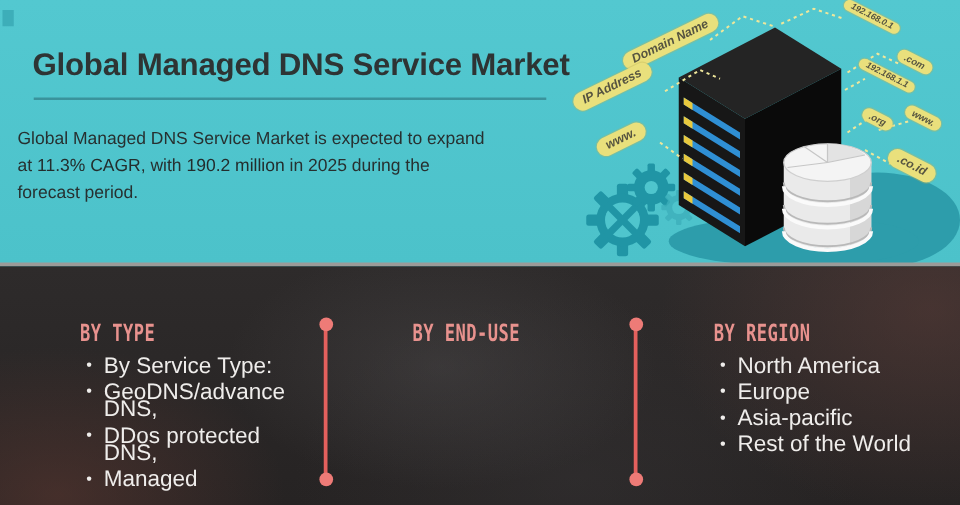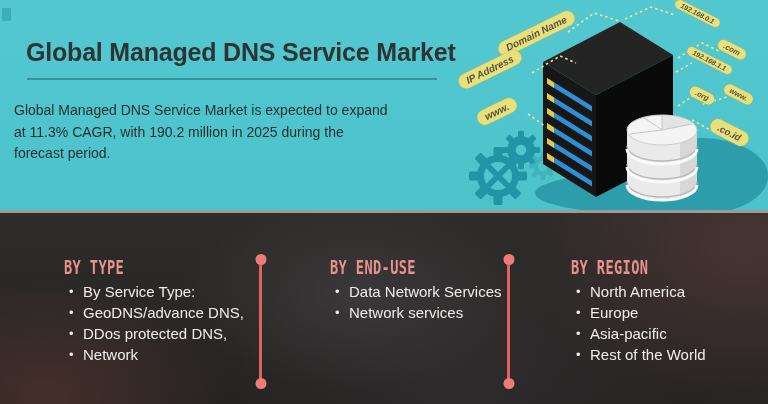--- a/index.html
+++ b/index.html
@@ -70,21 +70,21 @@
   .seg-heading {
     font-family:"DejaVu Sans Mono", monospace;
     font-size:19px; font-weight:bold; color:#e8928e;
     letter-spacing:.5px; line-height:20px;
     transform:scaleX(.72); transform-origin:left top;
     margin-bottom:8px; white-space:nowrap;
   }
   .seg-list { list-style:none; }
   .seg-list li {
     position:relative; margin-left:5px; padding-left:14px;
-    font-size:15px; line-height:14px; margin-bottom:7px; color:#efedeb;
+    font-size:18px; line-height:14px; margin-bottom:7px; color:#efedeb;
   }
   .seg-list li::before {
     content:"\2022"; position:absolute; left:0; top:0;
     color:#efedeb; font-size:13px;
   }
   .vdivider {
     position:absolute; top:50px; width:3px; height:117px;
     background:#e4605d; border-radius:2px;
   }
   .vdivider::before, .vdivider::after {
@@ -227,32 +227,28 @@
   <div class="section-sep"></div>
 
   <section class="segments">
 
     <div class="seg-col" style="left:64px; width:190px;">
       <h2 class="seg-heading">BY TYPE</h2>
       <ul class="seg-list">
         <li>By Service Type:</li>
         <li>GeoDNS/advance DNS,</li>
         <li>DDos protected DNS,</li>
-        <li>Network</li>
+        <li>Managed</li>
       </ul>
     </div>
 
     <div class="vdivider" style="left:259px;"></div>
 
     <div class="seg-col" style="left:330px; width:175px;">
       <h2 class="seg-heading">BY END-USE</h2>
-      <ul class="seg-list">
-        <li>Data Network Services</li>
-        <li>Network services</li>
-      </ul>
     </div>
 
     <div class="vdivider" style="left:507px;"></div>
 
     <div class="seg-col" style="left:571px; width:180px;">
       <h2 class="seg-heading">BY REGION</h2>
       <ul class="seg-list">
         <li>North America</li>
         <li>Europe</li>
         <li>Asia-pacific</li>

